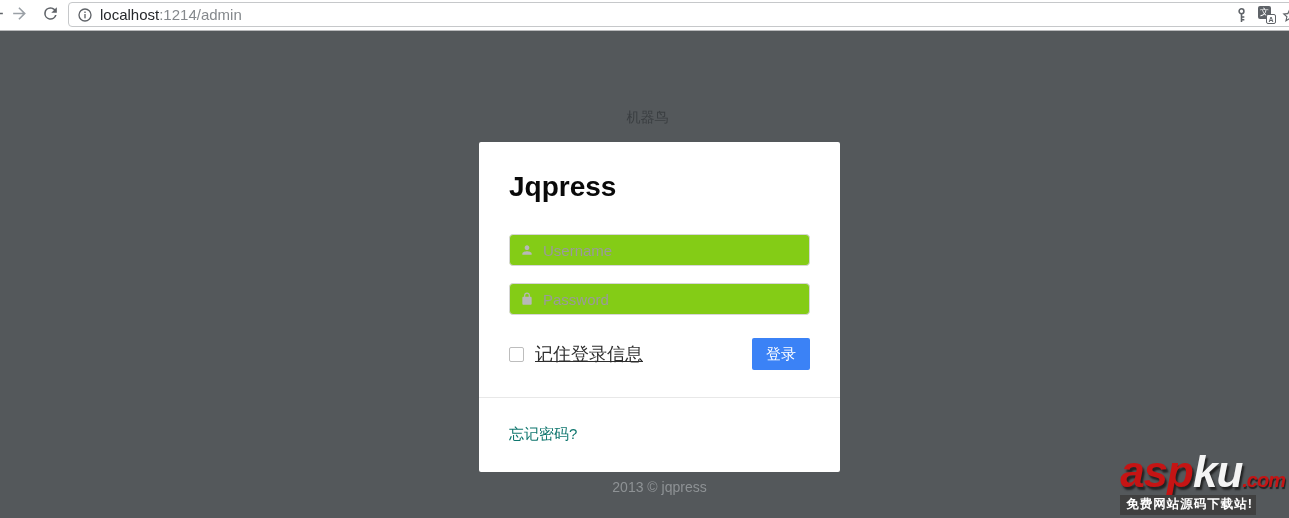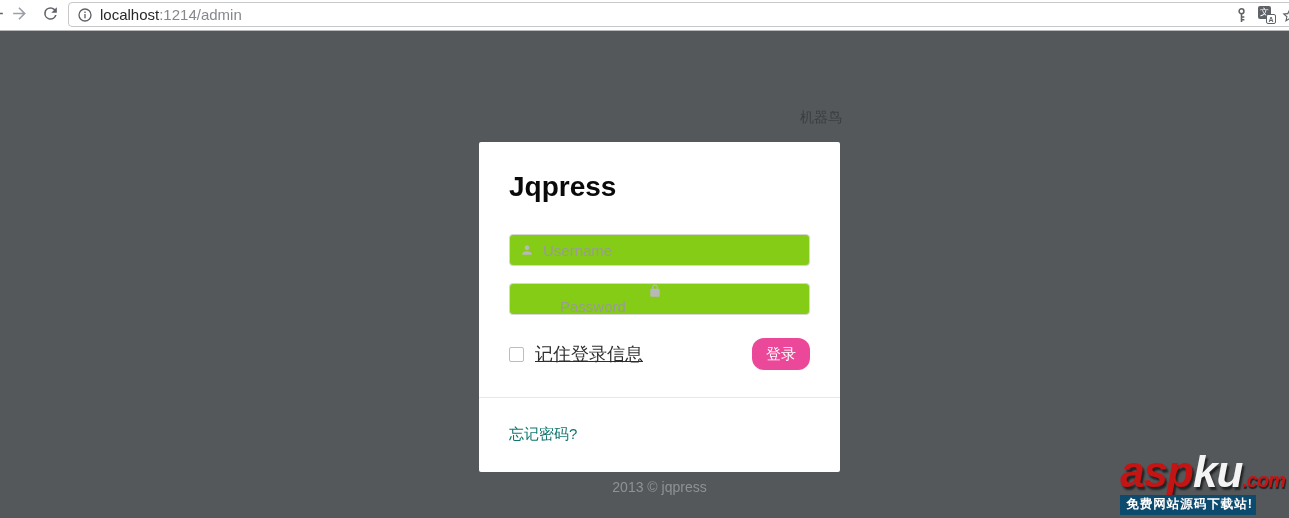--- a/index.html
+++ b/index.html
@@ -31,58 +31,58 @@
             border-radius:2px; color:#fff; font-size:9px; display:flex; align-items:center;
             justify-content:center; }
   .t-front { position:absolute; right:0; bottom:0; width:10px; height:10px; background:#fff;
              border:1px solid #5f6368; border-radius:2px; color:#5f6368; font-size:7px;
              font-weight:bold; display:flex; align-items:center; justify-content:center; }
   .star-icon { left:1281px; }
 
   
   .content { position:absolute; top:31px; left:0; width:1289px; height:487px; background:#54585b; }
 
-  .site-label { position:absolute; left:481px; top:78px; width:361px; text-align:right;
+  .site-label { position:absolute; left:467px; top:78px; width:361px; text-align:center;
                 font-size:14px; color:#3a3e41; }
 
   .login-card { position:absolute; left:479px; top:111px; width:361px; background:#fff;
                 border-radius:2px; }
   .card-title { padding:26px 30px 0; font-size:28px; line-height:38px; color:#0a0a0a;
                 font-weight:bold; }
   .input-group { margin:0 30px; height:32px; border:1px solid #d6d6d6; border-radius:4px;
                  display:flex; align-items:center; padding:0 10px; background:#84cc16; }
   .ig-user { margin-top:28px; }
-  .ig-pass { margin-top:17px;flex-direction:column; }
+  .ig-pass { margin-top:17px; }
   .field-icon { width:14px; height:14px; margin-right:9px; flex:0 0 auto; }
   .input-group input { border:none; outline:none; flex:1; font-size:15px; color:#333;
                        font-family:"Liberation Sans", sans-serif; background:transparent; }
   .input-group input::placeholder { color:#9a9a9a; opacity:1; }
 
   .form-row { margin:23px 30px 0; height:32px; display:flex; align-items:center; }
   .checkbox { width:15px; height:15px; border:1px solid #bdbdbd; border-radius:2px;
               background:#fff; flex:0 0 auto; }
   .remember-label { font-size:18px; color:#2e2e2e; margin-left:11px;text-decoration:underline; }
   .login-btn { margin-left:auto; min-width:54px; height:32px; padding:0 14px;
-               background:#ec4899; border:none; border-radius:12px; color:#fff;
+               background:#3b82f6; border:none; border-radius:2px; color:#fff;
                font-size:15px; font-family:"Liberation Sans", sans-serif; cursor:pointer; }
 
   .card-footer { margin-top:27px; border-top:1px solid #e8e8e8; padding:27px 30px 28px; }
   .fp-link { font-size:15px; color:#0f766e; text-decoration:none; }
 
   .page-footer { position:absolute; left:479px; top:448px; width:361px; text-align:center;
                  font-size:14px; color:#8e9295; }
 
   
   .watermark { position:absolute; right:4px; bottom:3px; text-align:left; }
   .wm-logo { font-style:italic; font-weight:bold; line-height:1; white-space:nowrap;
              letter-spacing:-1px; }
   .wm-asp { font-size:44px; color:#c51414; text-shadow:2px 3px 2px rgba(25,25,25,0.85); }
   .wm-ku  { font-size:44px; color:#f4f4f4; text-shadow:2px 3px 2px rgba(25,25,25,0.85); }
   .wm-com { font-size:20px; color:#c51414; text-shadow:1px 2px 1px rgba(25,25,25,0.85); }
-  .wm-tagline { display:inline-block; position:relative; margin-top:-7px; background:#0c4a6e;
+  .wm-tagline { display:inline-block; position:relative; margin-top:-7px; background:#404040;
                 color:#fff; font-size:12.5px; font-weight:bold; padding:1px 3px 2px 6px;
                 letter-spacing:1px; }
 </style>
 </head>
 <body>
 
 <div class="browser-bar">
   <button class="nav-btn back-btn">
     <span>
       <svg viewBox="0 0 24 24" width="19" height="19" fill="#5f6368">

